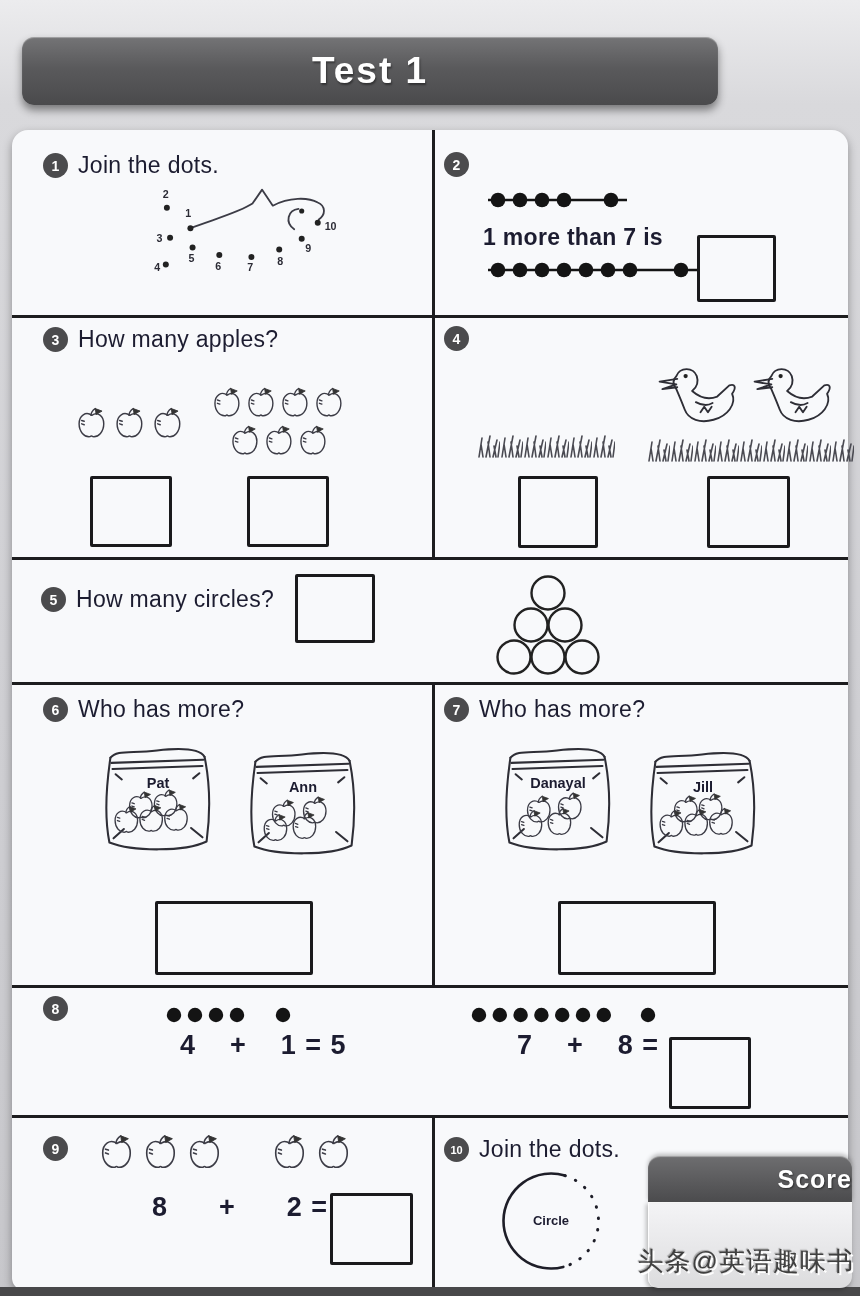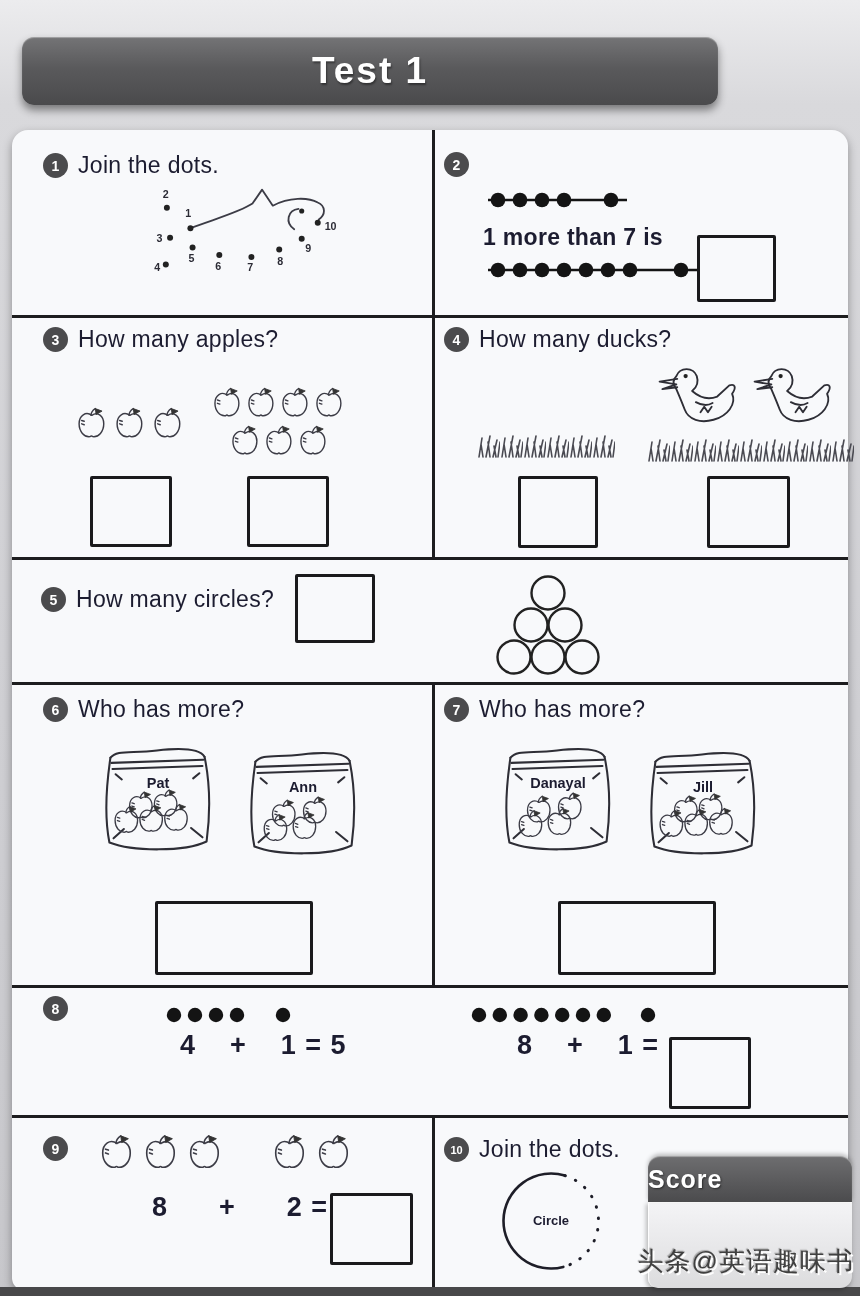--- a/index.html
+++ b/index.html
@@ -40,21 +40,21 @@
   .ink2{fill:none;stroke:#2e2e36;stroke-width:2;stroke-linecap:round;stroke-linejoin:round;}
   .ink3{fill:none;stroke:#4a4a52;stroke-width:1.6;stroke-linecap:round;}
   .figlabel{font-family:"Liberation Sans",sans-serif;font-size:10px;font-weight:600;fill:#2b2b35;text-anchor:middle;}
   .bagname{font-family:"Liberation Sans",sans-serif;font-size:14px;font-weight:600;fill:#1c1c30;text-anchor:middle;}
   .shapelabel{font-family:"Liberation Sans",sans-serif;font-size:13px;font-weight:600;fill:#1c1c30;text-anchor:middle;}
   
   .score-tab{
     position:absolute;left:648px;top:1156px;width:204px;height:46px;z-index:20;
     background:linear-gradient(180deg,#6e6e70,#4b4b4d);
     border-radius:12px 12px 0 0;box-shadow:inset 0 1px 1px rgba(255,255,255,.4), 0 -2px 4px rgba(0,0,0,.25);
-    display:flex;align-items:center;justify-content:flex-start;
+    display:flex;align-items:center;justify-content:flex-end;
   }
   .score-tab span{color:#fff;font-size:25px;font-weight:bold;letter-spacing:1px;text-shadow:1px 1px 2px rgba(0,0,0,.5);}
   .score-body{
     position:absolute;left:648px;top:1202px;width:204px;height:86px;z-index:19;
     background:linear-gradient(180deg,#f4f4f6,#dcdcde);
     border-radius:0 0 12px 10px;box-shadow:-2px 2px 4px rgba(0,0,0,.25), inset 1px 1px 1px #fff;
   }
   .watermark{
     position:absolute;left:630px;top:1244px;width:224px;z-index:30;text-align:right;
     font-size:26px;font-weight:normal;color:#404040;letter-spacing:1px;
@@ -185,21 +185,20 @@
         <use x="54" y="42" width="33" height="33" href="#sym-apple" xlink:href="#sym-apple"></use>
         <use x="88" y="42" width="33" height="33" href="#sym-apple" xlink:href="#sym-apple"></use>
       </svg>
     <div class="answer-box" style="left:78px;top:346px;width:76px;height:65px"></div>
     <div class="answer-box" style="left:235px;top:346px;width:76px;height:65px"></div>
   </div>
 
   <div>
     <div class="qhead" style="left:432px;top:196px">
       <span class="qnum">4</span>
-      <span class="prompt">How many ducks?</span>
     </div>
     <svg id="svg-q4a" class="fig" style="left:464px;top:294px" width="140" height="36" viewBox="0 0 140 36">
         <use x="0" y="6" width="24" height="28" href="#sym-grass" xlink:href="#sym-grass"></use>
         <use x="23" y="6" width="24" height="28" href="#sym-grass" xlink:href="#sym-grass"></use>
         <use x="46" y="6" width="24" height="28" href="#sym-grass" xlink:href="#sym-grass"></use>
         <use x="69" y="6" width="24" height="28" href="#sym-grass" xlink:href="#sym-grass"></use>
         <use x="92" y="6" width="24" height="28" href="#sym-grass" xlink:href="#sym-grass"></use>
         <use x="115" y="6" width="24" height="28" href="#sym-grass" xlink:href="#sym-grass"></use>
       </svg>
     <svg id="svg-q4b" class="fig" style="left:634px;top:232px" width="205" height="100" viewBox="0 0 205 100">
@@ -300,21 +299,21 @@
     <svg id="svg-q8b" class="fig" style="left:455px;top:872px" width="195" height="26" viewBox="0 0 195 26">
         <circle cx="12" cy="13" r="7.2" fill="#141414"></circle>
         <circle cx="32.8" cy="13" r="7.2" fill="#141414"></circle>
         <circle cx="53.6" cy="13" r="7.2" fill="#141414"></circle>
         <circle cx="74.4" cy="13" r="7.2" fill="#141414"></circle>
         <circle cx="95.2" cy="13" r="7.2" fill="#141414"></circle>
         <circle cx="116" cy="13" r="7.2" fill="#141414"></circle>
         <circle cx="136.8" cy="13" r="7.2" fill="#141414"></circle>
         <circle cx="181" cy="13" r="7.2" fill="#141414"></circle>
       </svg>
-    <div class="eq" style="left:505px;top:900px">8    +    1 =</div>
+    <div class="eq" style="left:505px;top:900px">7    +    8 =</div>
     <div class="answer-box" style="left:657px;top:907px;width:76px;height:66px"></div>
   </div>
 
   <div>
     <div class="qhead" style="left:31px;top:1006px">
       <span class="qnum">9</span>
     </div>
     <svg id="svg-q9a" class="fig" style="left:83px;top:1000px" width="135" height="44" viewBox="0 0 135 44">
         <use x="2" y="3" width="38" height="38" href="#sym-apple" xlink:href="#sym-apple"></use>
         <use x="46" y="3" width="38" height="38" href="#sym-apple" xlink:href="#sym-apple"></use>

